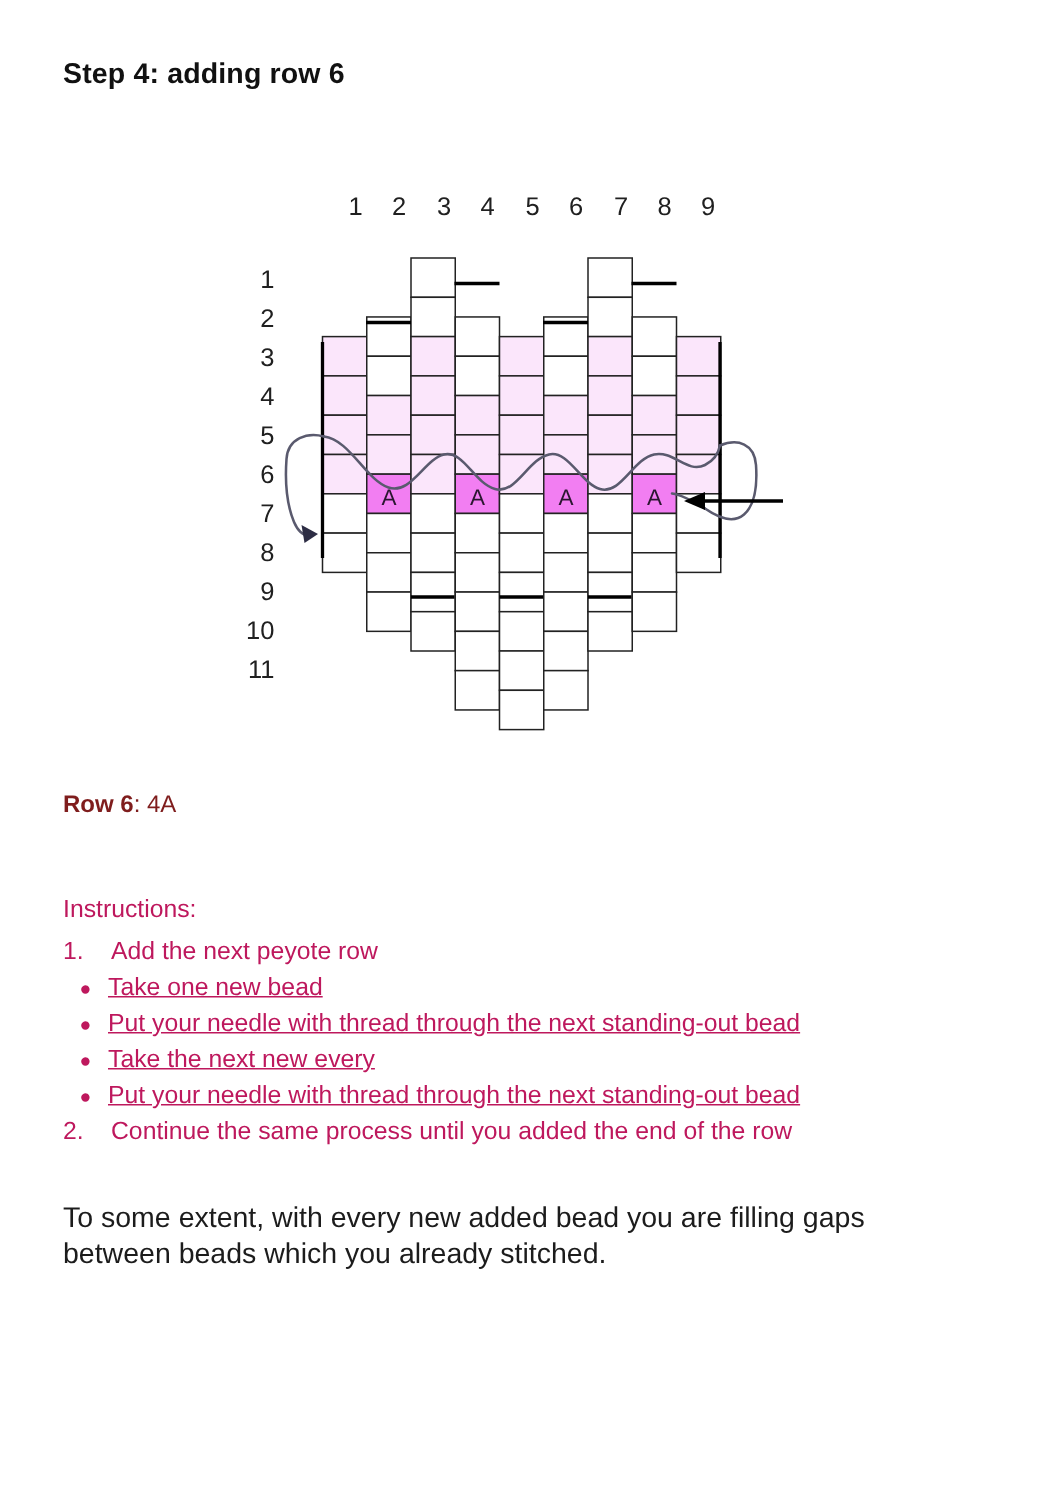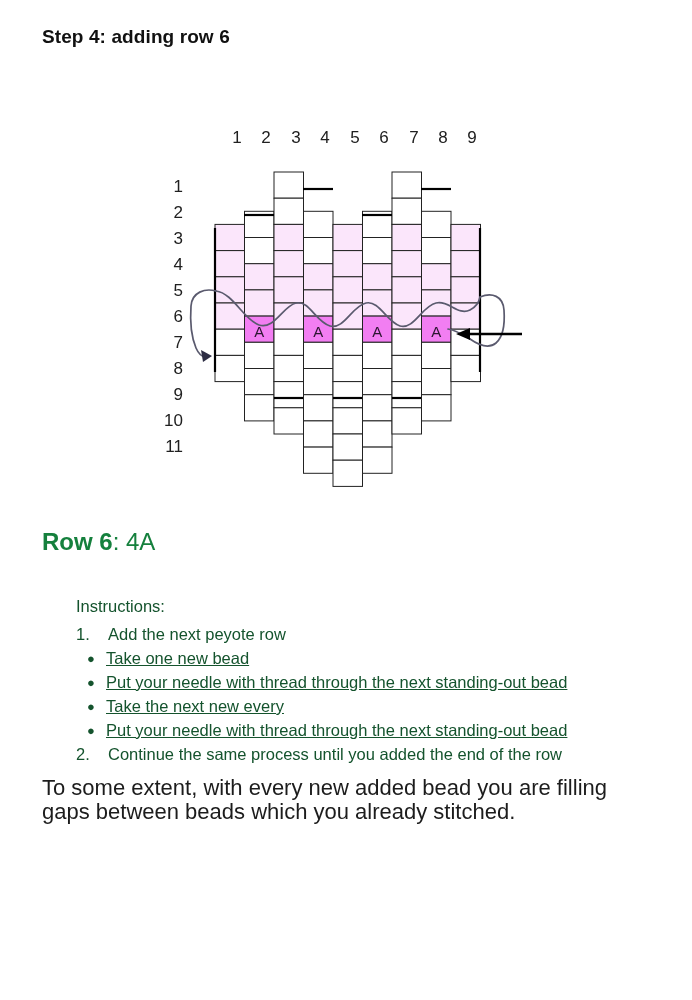--- a/index.html
+++ b/index.html
@@ -13,21 +13,21 @@
     position: relative;
     font-family: "Liberation Sans", sans-serif;
     color: #1a1a1a;
     overflow: hidden;
   }
 
   
   .step-title {
     position: absolute;
     left: 42px;
-    top: 26px;
+    top: 39px;
     font-size: 19px;
     font-weight: bold;
     letter-spacing: 0.1px;
     color: #111111;
     text-align: right;
   }
 
   
   .diagram {
     position: absolute;
@@ -42,51 +42,50 @@
     font-family: "Liberation Sans", sans-serif;
     font-size: 17px;
     fill: #202020;
   }
 
   
   .row6-line {
     position: absolute;
     left: 42px;
     top: 528px;
-    font-size: 24px;
-    color: #15803d;
+    font-size: 16px;
+    color: #7f1d1d;
   }
   .row6-line .bold { font-weight: bold; }
 
   
   .instructions {
     position: absolute;
     left: 42px;
     top: 595px;
     width: 610px;
     font-size: 16.5px;
     line-height: 23px;
-    color: #14532d;
-    margin-left: 34px;
+    color: #be185d;
   }
   .instr-head { margin: 0 0 5px 0; }
   .ol-row { display: flex; margin-bottom: 1px; }
   .ol-num { width: 32px; flex: 0 0 32px; }
   .ol-text { flex: 1 1 auto; }
   .bullets { margin: 1px 0 1px 0; padding: 0; }
   .bullet-row { display: flex; margin-bottom: 1px; }
   .bullet-dot { width: 30px; flex: 0 0 30px; text-align: center; font-size: 13px; line-height: 23px; }
   .bullet-text { flex: 1 1 auto; text-decoration: underline; }
 
   .closing {
     position: absolute;
     left: 42px;
-    top: 776px;
+    top: 801px;
     width: 600px;
-    font-size: 22px;
+    font-size: 19px;
     line-height: 24px;
     color: #1c1c1c;
   }
 </style>
 </head>
 <body>
 
 <div class="step-title">Step 4: adding row 6</div>
 
 <div class="diagram">

